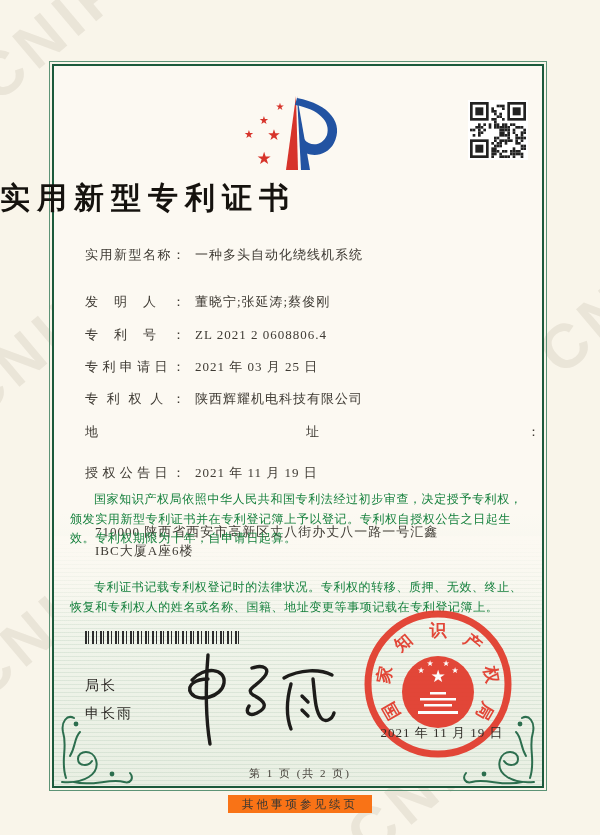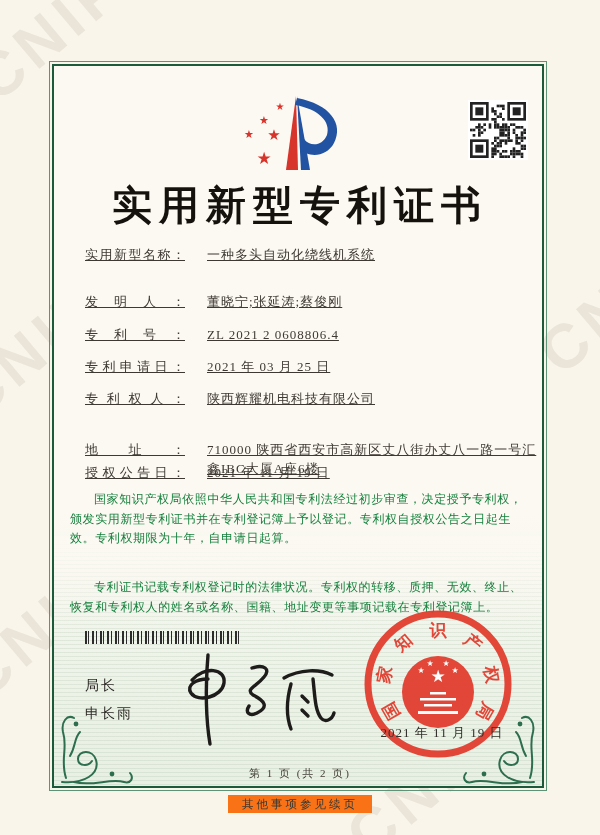--- a/index.html
+++ b/index.html
@@ -18,26 +18,26 @@
   .frame-inner { width:100%; height:100%; border:2px solid #1c5a3c;
                  background:linear-gradient(180deg,#fcf9f2 0%,#fcf9f2 62%,#f0f4ea 78%,#e9efe3 100%);
                  position:relative; overflow:hidden; }
   .guilloche { position:absolute; left:0; right:0; bottom:0; height:250px;
                background:
                  linear-gradient(180deg,#fcf9f2 0%, rgba(252,249,242,0) 40%),
                  repeating-linear-gradient(180deg, rgba(110,155,125,0.14) 0 1px, rgba(255,255,255,0) 1px 4px); }
 
   
   .cert-no { position:absolute; left:75px; top:100px; font-size:13px; letter-spacing:3px; color:#45413a; }
-  .title { position:absolute; left:0; top:178px; width:100%; text-align:center;
-           font-size:40px; font-weight:700; letter-spacing:7px; color:#15120e; }
-
-  .field-row { position:absolute; left:85px; right:60px; display:flex; font-size:13px; color:#3e3a33;text-decoration:underline; }
+  .title { position:absolute; left:0; top:178px; width:100%; text-align:left;
+           font-size:30px; font-weight:700; letter-spacing:7px; color:#15120e; }
+
+  .field-row { position:absolute; left:85px; right:60px; display:flex; font-size:13px; color:#3e3a33; }
   .field-label { flex:0 0 100px; text-align:justify; text-align-last:justify; letter-spacing:0; }
-  .field-value { margin-left:22px; letter-spacing:1px; line-height:1.45; max-width:340px; }
+  .field-value { margin-left:10px; letter-spacing:1px; line-height:1.45; max-width:340px; }
   .grant-col2 { position:absolute; left:233px; display:flex; }
 
   .body-para { position:absolute; left:70px; width:462px; font-size:12px; line-height:1.63;
                color:#15803d; text-indent:2em; letter-spacing:0.6px; }
 
   .barcode { position:absolute; left:85px; top:631px; width:154px; height:13px;
              background:repeating-linear-gradient(90deg,
                #2c2c2c 0 2px, transparent 2px 3px,
                #2c2c2c 3px 4px, transparent 4px 7px,
                #2c2c2c 7px 9px, transparent 9px 11px,
@@ -267,21 +267,21 @@
     <span class="field-value">ZL 2021 2 0608806.4</span>
   </div>
   <div class="field-row" style="top:358px;">
     <span class="field-label">专利申请日：</span>
     <span class="field-value">2021 年 03 月 25 日</span>
   </div>
   <div class="field-row" style="top:390px;">
     <span class="field-label">专利权人：</span>
     <span class="field-value">陕西辉耀机电科技有限公司</span>
   </div>
-  <div class="field-row" style="top:441px;">
+  <div class="field-row" style="top:423px;flex-direction:column;">
     <span class="field-label">地址：</span>
     <span class="field-value" style="max-width:345px;">710000 陕西省西安市高新区丈八街办丈八一路一号汇鑫IBC大厦A座6楼</span>
   </div>
 
   <div class="field-row" style="top:464px;">
     <span class="field-label">授权公告日：</span>
     <span class="field-value">2021 年 11 月 19 日</span>
   </div>
 
   <p class="body-para" style="top:490px;">国家知识产权局依照中华人民共和国专利法经过初步审查，决定授予专利权，颁发实用新型专利证书并在专利登记簿上予以登记。专利权自授权公告之日起生效。专利权期限为十年，自申请日起算。</p>

